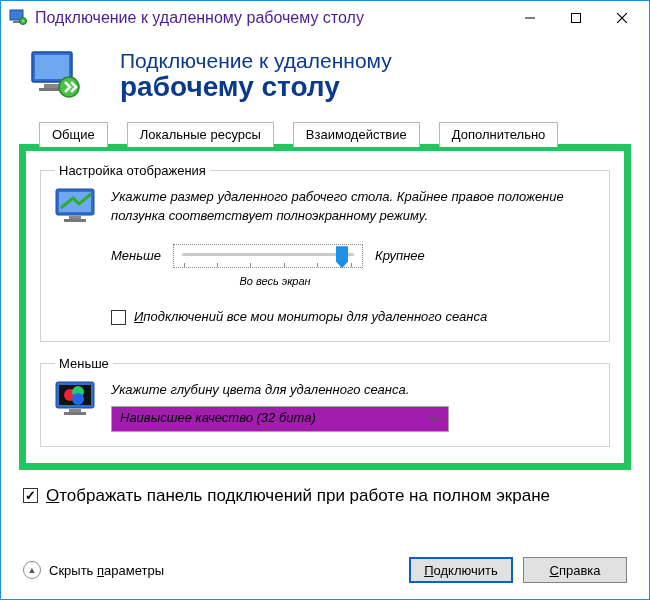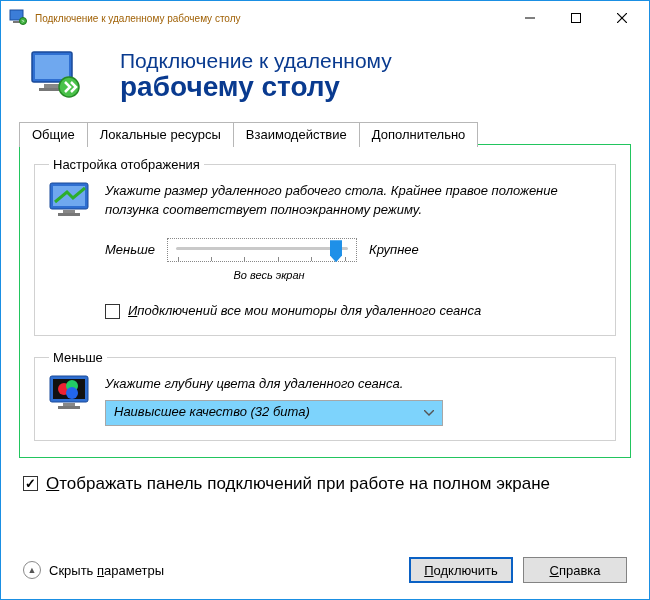--- a/index.html
+++ b/index.html
@@ -1,50 +1,50 @@
 <!DOCTYPE html>
 <html><head>
 <meta charset="utf-8">
 <style>
   * { box-sizing: border-box; font-family: "Segoe UI", Tahoma, sans-serif; }
   body { margin: 0; padding: 0; background: #fff; }
   .window { width: 650px; height: 600px; border: 1px solid #1a8fe3; background: #fff; display: flex; flex-direction: column; }
   .titlebar { height: 34px; display: flex; align-items: center; padding: 0 4px 0 8px; }
   .titlebar .icon { width: 18px; height: 18px; margin-right: 8px; }
-  .titlebar .title { flex: 1; font-size: 10px; color: #a16207; }
+  .titlebar .title { flex: 1; font-size: 16px; color: #4c1d95; }
   .titlebar .win-btn { width: 46px; height: 30px; display: flex; align-items: center; justify-content: center; color: #000; }
   .titlebar .win-btn svg { width: 10px; height: 10px; }
   .header { display: flex; align-items: center; padding: 14px 20px 18px 28px; gap: 25px; }
   .header .big-icon { width: 52px; height: 52px; margin-right: 14px; }
   .header .h-text { color: #093a8f; }
   .header .h-line1 { font-size: 21px; font-weight: 400; line-height: 1.1; }
   .header .h-line2 { font-size: 28px; font-weight: 700; line-height: 1.05; }
   .tabs { display: flex; padding: 0 18px; position: relative; z-index: 1; }
-  .tab { padding: 6px 12px 7px; font-size: 13px; border: 1px solid #b7b7b7; border-bottom: none; background: #fff; position: relative; top: 1px; margin-right: -1px; }
+  .tab { padding: 6px 12px 7px; font-size: 13px; border: 1px solid #b7b7b7; border-bottom: none; background: #fff; position: relative; top: 1px; margin-right: -1px; margin-left: 20px; }
   .tab.inactive { background: #fff; top: 3px; padding-top: 4px; padding-bottom: 5px; }
   .tab.active { border-bottom: 1px solid #fff; }
-  .tab-body { margin: 0 18px 10px; border: 1px solid #22c55e; padding: 12px 14px 16px; position: relative; }
+  .tab-body { margin: 0 18px 10px; border: 7px solid #22c55e; padding: 12px 14px 16px; position: relative; }
   fieldset.group { border: 1px solid #d1d1d1; margin: 0 0 14px 0; padding: 10px 14px 14px 14px; position: relative; }
   fieldset.group legend { font-size: 13px; padding: 0 4px; }
   .row { display: flex; align-items: flex-start; font-style: italic; }
   .group-icon { width: 40px; margin-right: 16px; flex-shrink: 0; }
   .group-content { flex: 1; font-size: 13px; line-height: 1.45; }
   .slider-row { display: flex; align-items: center; margin-top: 18px; }
   .slider-lbl { font-size: 13px; }
   .slider-wrap { border: 1px dotted #888; padding: 4px 6px 0 6px; margin: 0 12px; width: 190px; }
   .slider { position: relative; height: 18px; }
   .slider-track { position: absolute; left: 2px; right: 2px; top: 4px; height: 3px; background: #c9c9c9; border-radius: 2px; }
   .slider-tick { position: absolute; bottom: 0; width: 1px; height: 4px; background: #888; }
   .slider-thumb { position: absolute; top: -3px; width: 12px; height: 22px; background: #1e90e8; transform: translateX(-50%); clip-path: polygon(0 0, 100% 0, 100% 70%, 50% 100%, 0 70%); }
   .slider-caption { text-align: center; font-size: 11px; margin-top: 6px; }
   .chk-row { display: flex; align-items: center; margin-top: 18px; font-size: 13px; }
   .chk { width: 15px; height: 15px; border: 1px solid #333; margin-right: 8px; flex-shrink: 0; display: inline-flex; align-items: center; justify-content: center; }
   .chk.checked::after { content: "✓"; font-size: 13px; font-weight: bold; color: #000; line-height: 1; }
   .u { text-decoration: underline; }
-  .select { width: 338px; height: 26px; border: 1px solid #a7a7a7; background: #7dd3fc; display: flex; align-items: center; padding: 0 8px; font-size: 13px; margin-top: 6px; justify-content: space-between; gap: 7px; }
+  .select { width: 338px; height: 26px; border: 1px solid #a7a7a7; background: #a21caf; display: flex; align-items: center; padding: 0 8px; font-size: 13px; margin-top: 6px; justify-content: space-between; gap: 7px; }
   .select .chev { color: #555; }
   .outer-chk { display: flex; align-items: center; font-size: 17px; margin: 6px 22px 12px; }
   .footer { display: flex; align-items: center; padding: 8px 22px 16px; }
   .footer .collapse { display: flex; align-items: center; font-size: 13px; flex: 1; }
   .footer .collapse .circ { width: 18px; height: 18px; border: 1px solid #8a8a8a; border-radius: 50%; display: flex; align-items: center; justify-content: center; margin-right: 8px; font-size: 9px; color: #555; }
   .btn { min-width: 104px; height: 26px; border: 1px solid #838383; background: #e1e1e1; font-size: 13px; margin-left: 10px; display: inline-flex; align-items: center; justify-content: center; }
   .btn.primary { border: 2px solid #0b61c4; }
 </style>
 </head>
 <body>

